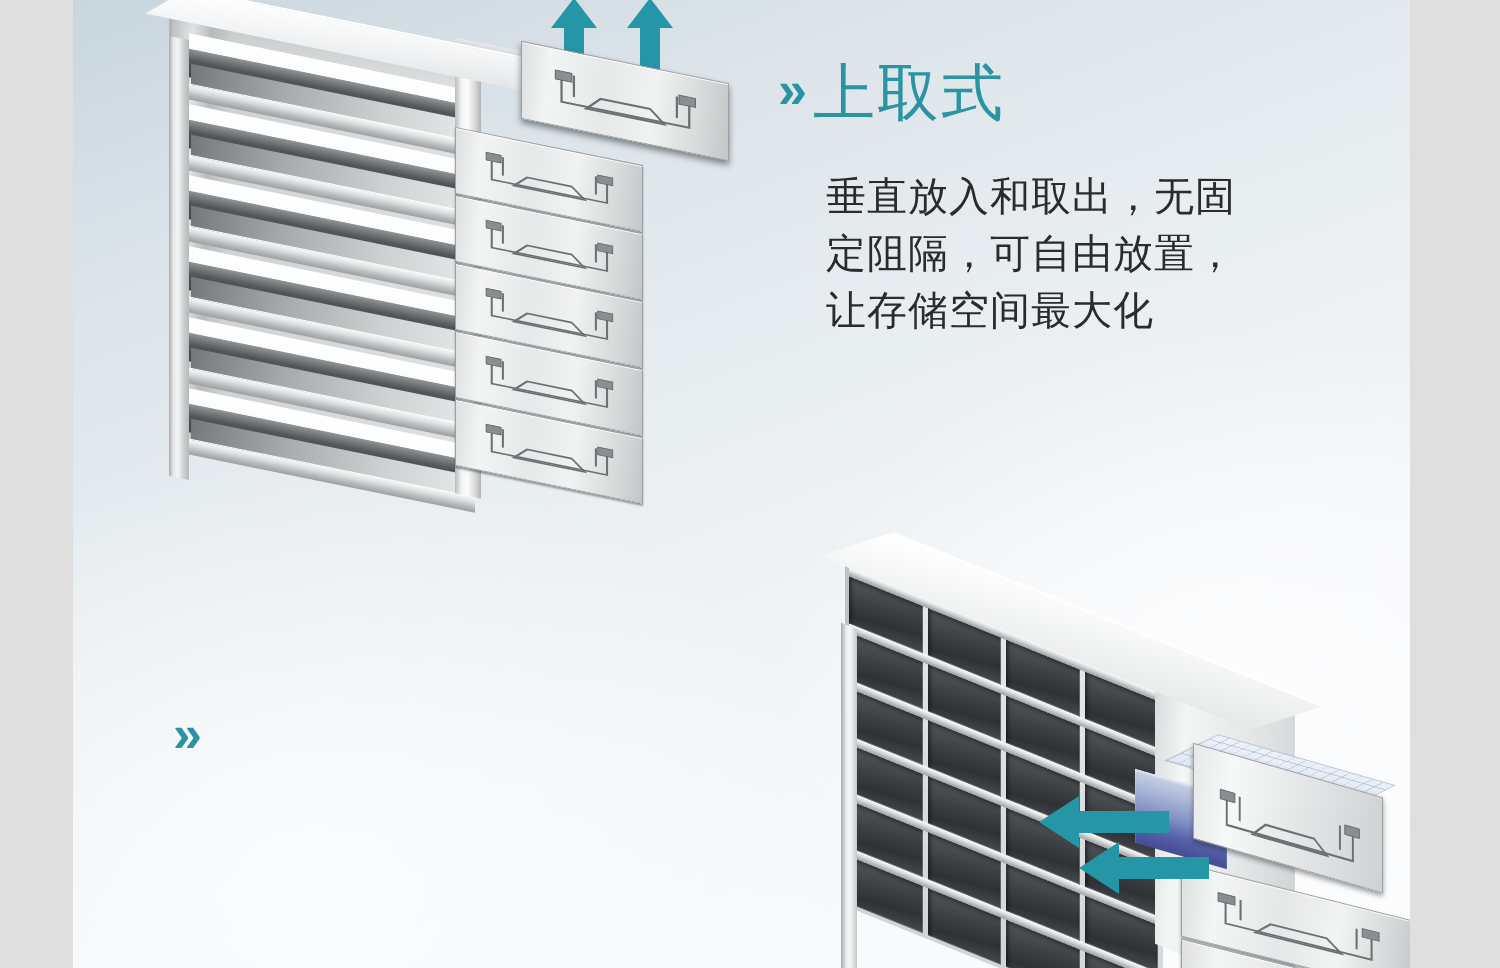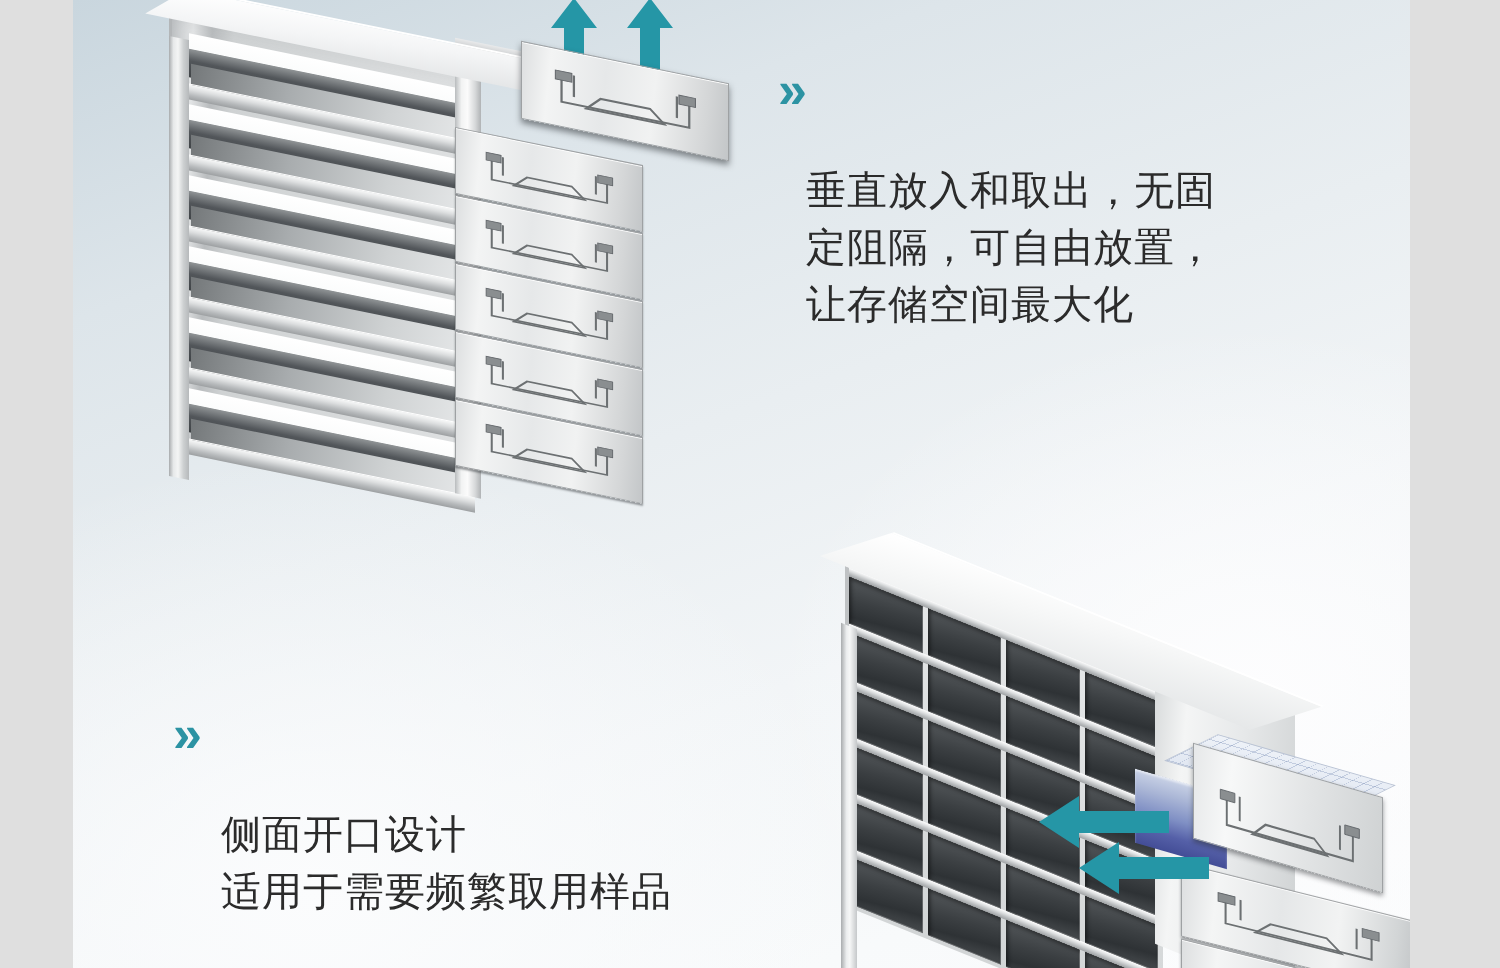--- a/index.html
+++ b/index.html
@@ -34,21 +34,21 @@
     font-weight:400;
     white-space:nowrap;
   }
   .chev { font-size:52px; line-height:1.08; margin-right:8px; font-weight:700; letter-spacing:-2px; }
   .body-txt {
     color:#2b2b2b; font-size:40px; line-height:1.42;
     letter-spacing:1px; font-weight:300; white-space:pre-line;
   }
 
   #tb-top    { left:705px; top:62px;  width:600px; }
-  #tb-top .body-txt { margin-top:44px; margin-left:28px; }
+  #tb-top .body-txt { margin-top:44px; margin-left:48px; }
   #tb-bottom { left:100px; top:706px; width:660px; }
   #tb-bottom .body-txt { margin-top:44px; margin-left:48px; }
 
   
   .arrow-up { position:absolute; z-index:8; }
   .arrow-up svg { display:block; }
 
   
   #rack-top { position:absolute; left:82px; top:16px; width:520px; height:540px; z-index:6; }
 
@@ -454,31 +454,30 @@
       <div class="arrow-side" style="left:244px; top:242px;">
         <svg width="130" height="52" viewBox="0 0 130 52">
           <polygon points="0,26 40,0 40,15 130,15 130,37 40,37 40,52" fill="#2596a6"></polygon>
         </svg>
       </div>
     </div>
 
     <div class="txt-block" id="tb-top">
       <div class="heading">
         <span class="chev">»</span>
+        <span>上取式</span>
       </div>
       <div class="body-txt">垂直放入和取出，无固
 定阻隔，可自由放置，
 让存储空间最大化</div>
     </div>
 
     <div class="txt-block" id="tb-bottom">
       <div class="heading">
         <span class="chev">»</span>
       </div>
-      <div class="body-txt">侧面开口设计
-适用于需要频繁取用样品</div>
     </div>
 
   </div>
 
   <div class="side-strip left"></div>
   <div class="side-strip right"></div>
 </div>
 
 </body></html>

